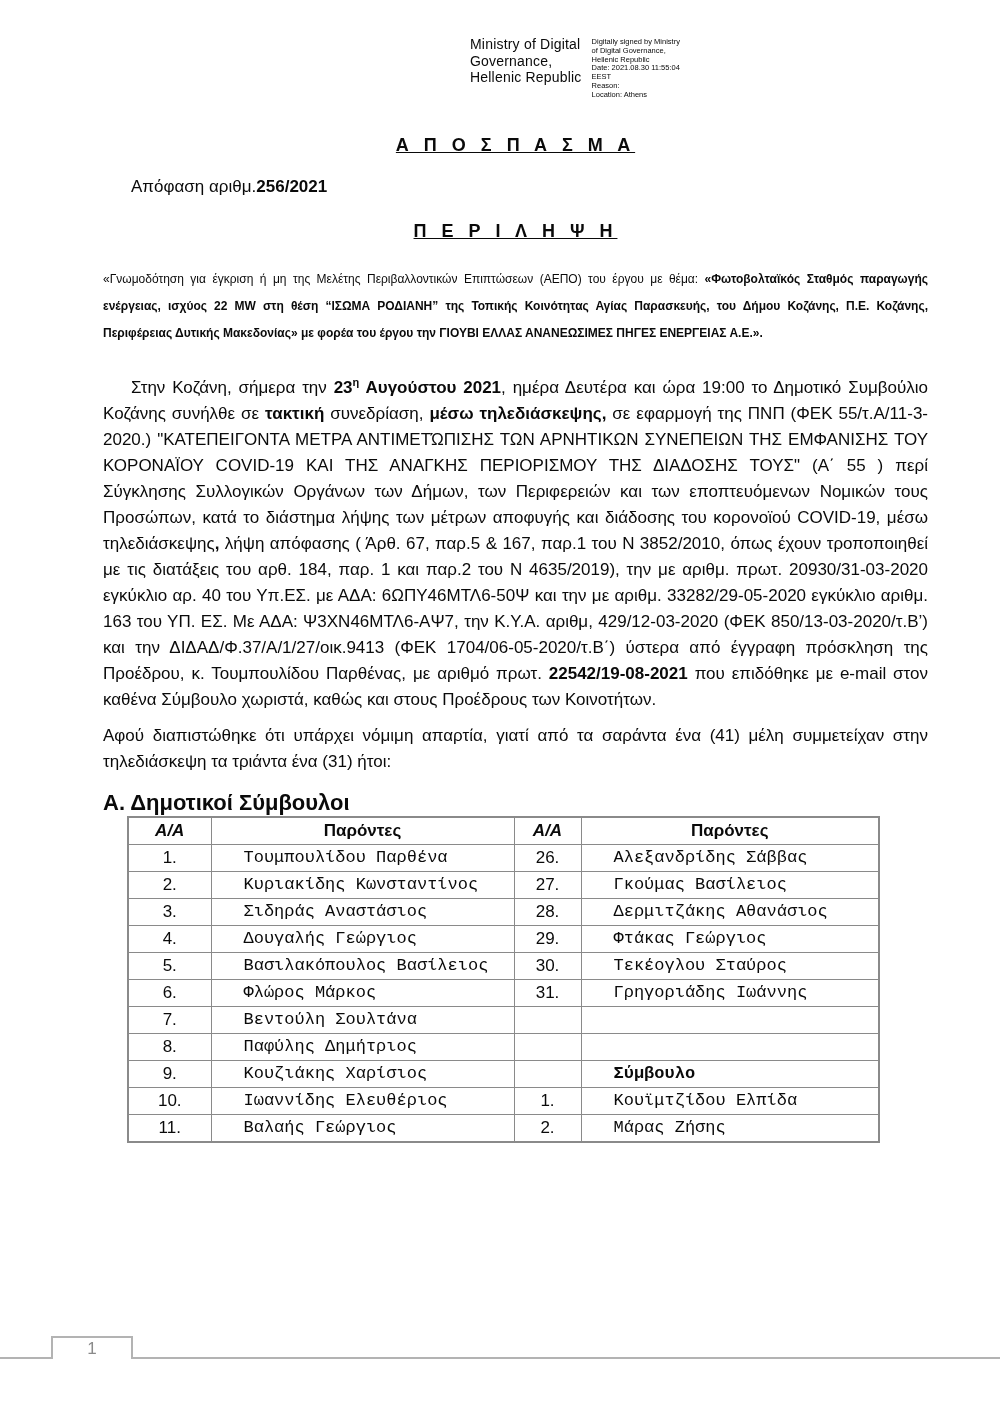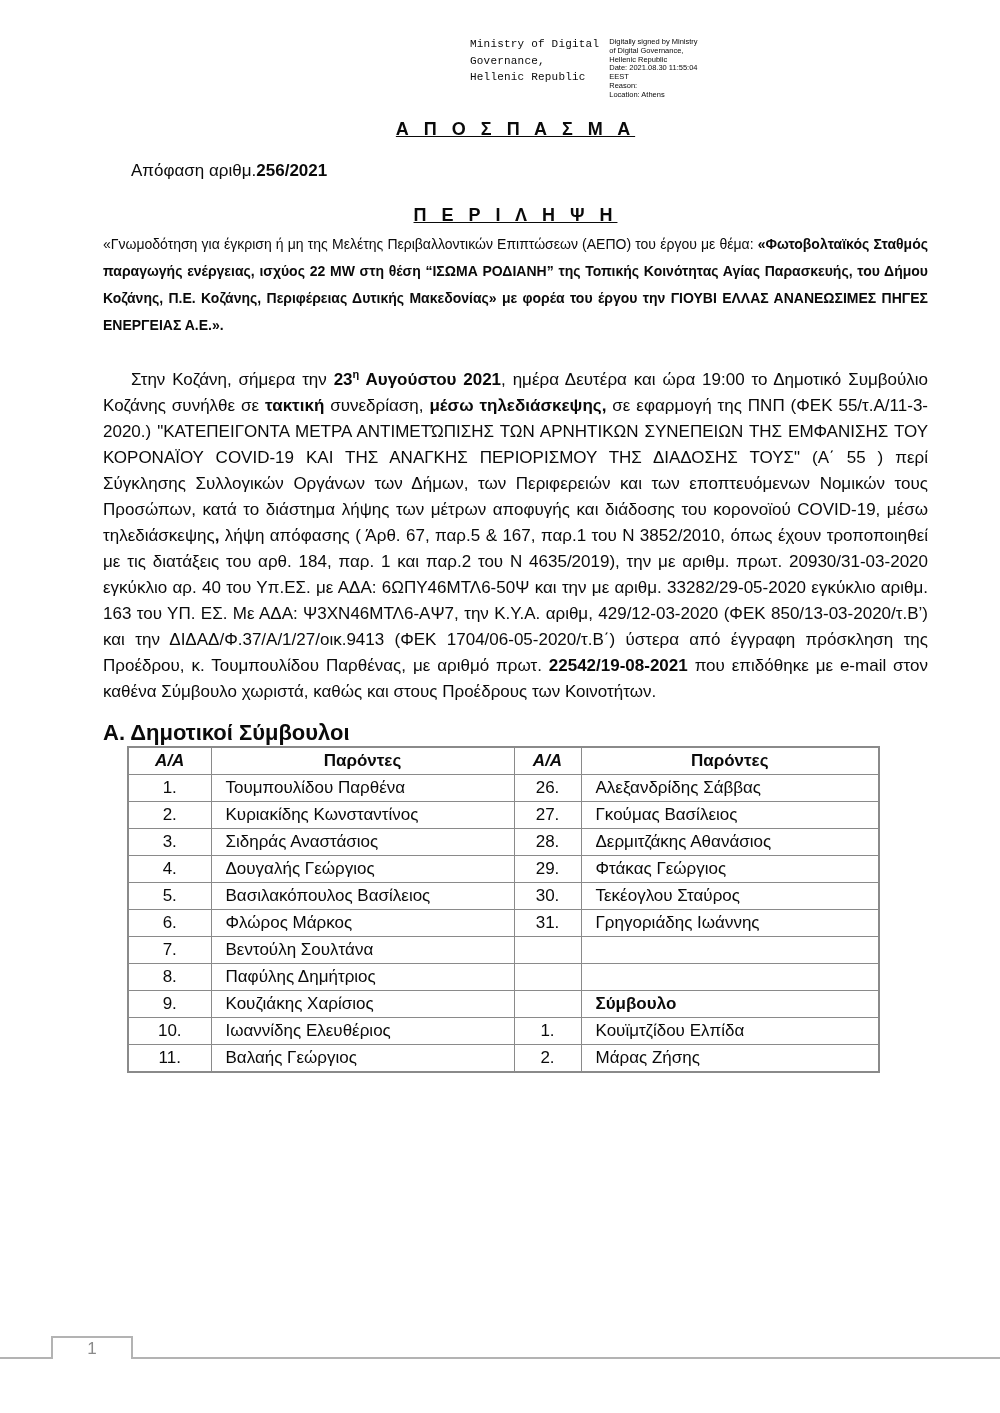--- a/index.html
+++ b/index.html
@@ -10,44 +10,43 @@
     font-family:"Liberation Sans", sans-serif;
     color:#0a0a0a;
     overflow:hidden;
   }
   
   .sig-block {
     position:absolute; left:470px; top:36px;
     display:flex; gap:10px; align-items:flex-start;
   }
   .sig-name {
-    font-size:11px; line-height:16.5px; white-space:pre-line;
+    font-size:14px; line-height:16.5px; white-space:pre-line;
     letter-spacing:0.2px;
-    font-family:Liberation Mono, monospace;
   }
   .sig-details {
     font-size:7.5px; line-height:8.8px; white-space:pre-line;
     width:100px; padding-top:2px;
   }
   
   .content {
-    position:absolute; left:103px; top:0; width:825px;
+    position:absolute; left:103px; top:16px; width:825px;
     font-size:17px; line-height:26px;
   }
   .doc-title, .summary-heading {
     margin:0; text-align:center;
     font-size:18px; font-weight:bold;
     letter-spacing:5px; line-height:22px;
     text-decoration:underline;
   }
   .doc-title   { padding-top:118px; }
   .p-intro     { margin:26px 0 0; text-indent:42px; text-align:justify; }
   .p-decision  { margin:18px 0 0; text-indent:28px; }
   .summary-heading { margin:20px 0 0; }
-  .p-summary   { margin:5px 0 0; text-align:justify; line-height:27px; font-size:14px; }
+  .p-summary   { margin:24px 0 0; text-align:justify; line-height:27px; font-size:12px; }
   .p-session   { margin:28px 0 0; text-indent:28px; text-align:justify; }
   .p-quorum    { margin:10px 0 0; text-align:justify; }
   .council-heading { margin:18px 0 0; font-weight:bold; font-size:22px; line-height:20px; }
   .p-session sup { font-size:11px; line-height:0; }
   
   table.council {
     margin:3px 0 0 24px;
     border-collapse:collapse;
     table-layout:fixed;
     width:751px;
@@ -60,21 +59,21 @@
     white-space:nowrap;
   }
   table.council { border:2px solid var(--table-border, #8a8a8a); }
   table.council th { height:24px; font-weight:bold; text-align:center; }
   table.council th.th-num { font-style:italic; }
   table.council col.c-num1  { width:83px; }
   table.council col.c-name1 { width:303px; }
   table.council col.c-num2  { width:67px; }
   table.council col.c-name2 { width:298px; }
   table.council td:nth-child(1), table.council td:nth-child(3) { text-align:center; }
-  table.council td:nth-child(2), table.council td:nth-child(4) { padding-left:14px; }
+  table.council td:nth-child(2), table.council td:nth-child(4) { padding-left:32px;font-family:Liberation Mono, monospace; }
   
   .footer-rule-left  { position:absolute; top:1357px; left:0; width:51px;  border-top:2px solid var(--footer-rule, #b3b3b3); }
   .footer-rule-right { position:absolute; top:1357px; left:133px; right:0; border-top:2px solid var(--footer-rule, #b3b3b3); }
   .page-tab {
     position:absolute; top:1336px; left:51px;
     width:82px; height:23px; box-sizing:border-box;
     background:#ffffff;
     border:2px solid var(--footer-rule, #b3b3b3); border-bottom:none;
     display:flex; align-items:center; justify-content:center;
     font-size:17px; color:var(--page-number, #8a8a8a);
@@ -97,20 +96,21 @@
 Reason:
 Location: Athens</div>
   </div>
 
   <div class="content">
     <div class="doc-title">Α Π Ο Σ Π Α Σ Μ Α</div>
     <p class="p-decision"><span>Απόφαση αριθμ.</span><span style="font-weight: bold;">256/2021</span></p>
     <div class="summary-heading">Π Ε Ρ Ι Λ Η Ψ Η</div>
     <p class="p-summary"><span>«Γνωμοδότηση για έγκριση ή μη της Μελέτης Περιβαλλοντικών Επιπτώσεων (ΑΕΠΟ) του έργου με θέμα: </span><span style="font-weight: bold;">«Φωτοβολταϊκός Σταθμός παραγωγής ενέργειας, ισχύος 22 MW στη θέση “ΙΣΩΜΑ ΡΟΔΙΑΝΗ” της Τοπικής Κοινότητας Αγίας Παρασκευής, του Δήμου Κοζάνης, Π.Ε. Κοζάνης, Περιφέρειας Δυτικής Μακεδονίας» με φορέα του έργου την ΓΙΟΥΒΙ ΕΛΛΑΣ ΑΝΑΝΕΩΣΙΜΕΣ ΠΗΓΕΣ ΕΝΕΡΓΕΙΑΣ Α.Ε.».</span></p>
     <p class="p-session"><span>Στην Κοζάνη, σήμερα την </span><span style="font-weight: bold;">23</span><sup style="font-weight: bold;">η</sup><span style="font-weight: bold;"> Αυγούστου 2021</span><span>, ημέρα Δευτέρα και ώρα 19:00 το Δημοτικό Συμβούλιο Κοζάνης συνήλθε σε </span><span style="font-weight: bold;">τακτική</span><span> συνεδρίαση, </span><span style="font-weight: bold;">μέσω τηλεδιάσκεψης,</span><span> σε εφαρμογή της ΠΝΠ (ΦΕΚ 55/τ.Α/11-3-2020.) "ΚΑΤΕΠΕΙΓΟΝΤΑ ΜΕΤΡΑ ΑΝΤΙΜΕΤΏΠΙΣΗΣ ΤΩΝ ΑΡΝΗΤΙΚΩΝ ΣΥΝΕΠΕΙΩΝ ΤΗΣ ΕΜΦΑΝΙΣΗΣ ΤΟΥ ΚΟΡΟΝΑΪΟΥ COVID-19 ΚΑΙ ΤΗΣ ΑΝΑΓΚΗΣ ΠΕΡΙΟΡΙΣΜΟΥ ΤΗΣ ΔΙΑΔΟΣΗΣ ΤΟΥΣ" (Α΄ 55 ) περί Σύγκλησης Συλλογικών Οργάνων των Δήμων, των Περιφερειών και των εποπτευόμενων Νομικών τους Προσώπων, κατά το διάστημα λήψης των μέτρων αποφυγής και διάδοσης του κορονοϊού COVID-19, μέσω τηλεδιάσκεψης</span><span style="font-weight: bold;">,</span><span> λήψη απόφασης ( Άρθ. 67, παρ.5 &amp; 167, παρ.1 του Ν 3852/2010, όπως έχουν τροποποιηθεί με τις διατάξεις του αρθ. 184, παρ. 1 και παρ.2 του Ν 4635/2019), την με αριθμ. πρωτ. 20930/31-03-2020 εγκύκλιο αρ. 40 του Υπ.ΕΣ. με ΑΔΑ: 6ΩΠΥ46ΜΤΛ6-50Ψ και την με αριθμ. 33282/29-05-2020 εγκύκλιο αριθμ. 163 του ΥΠ. ΕΣ. Με ΑΔΑ: Ψ3ΧΝ46ΜΤΛ6-ΑΨ7, την Κ.Υ.Α. αριθμ, 429/12-03-2020 (ΦΕΚ 850/13-03-2020/τ.Β’) και την ΔΙΔΑΔ/Φ.37/Α/1/27/οικ.9413 (ΦΕΚ 1704/06-05-2020/τ.Β΄) ύστερα από έγγραφη πρόσκληση της Προέδρου, κ. Τουμπουλίδου Παρθένας, με αριθμό πρωτ. </span><span style="font-weight: bold;">22542/19-08-2021</span><span> που επιδόθηκε με e-mail στον καθένα Σύμβουλο χωριστά, καθώς και στους Προέδρους των Κοινοτήτων.</span></p>
+    <p class="p-quorum">Αφού διαπιστώθηκε ότι υπάρχει νόμιμη απαρτία, γιατί από τα σαράντα ένα (41) μέλη συμμετείχαν στην τηλεδιάσκεψη τα τριάντα ένα (31) ήτοι:</p>
     <div class="council-heading">Α. Δημοτικοί Σύμβουλοι</div>
     <table class="council">
       <colgroup>
         <col class="c-num1">
           <col class="c-name1">
           <col class="c-num2">
           <col class="c-name2">
       </colgroup>
     <thead>
           <tr>

